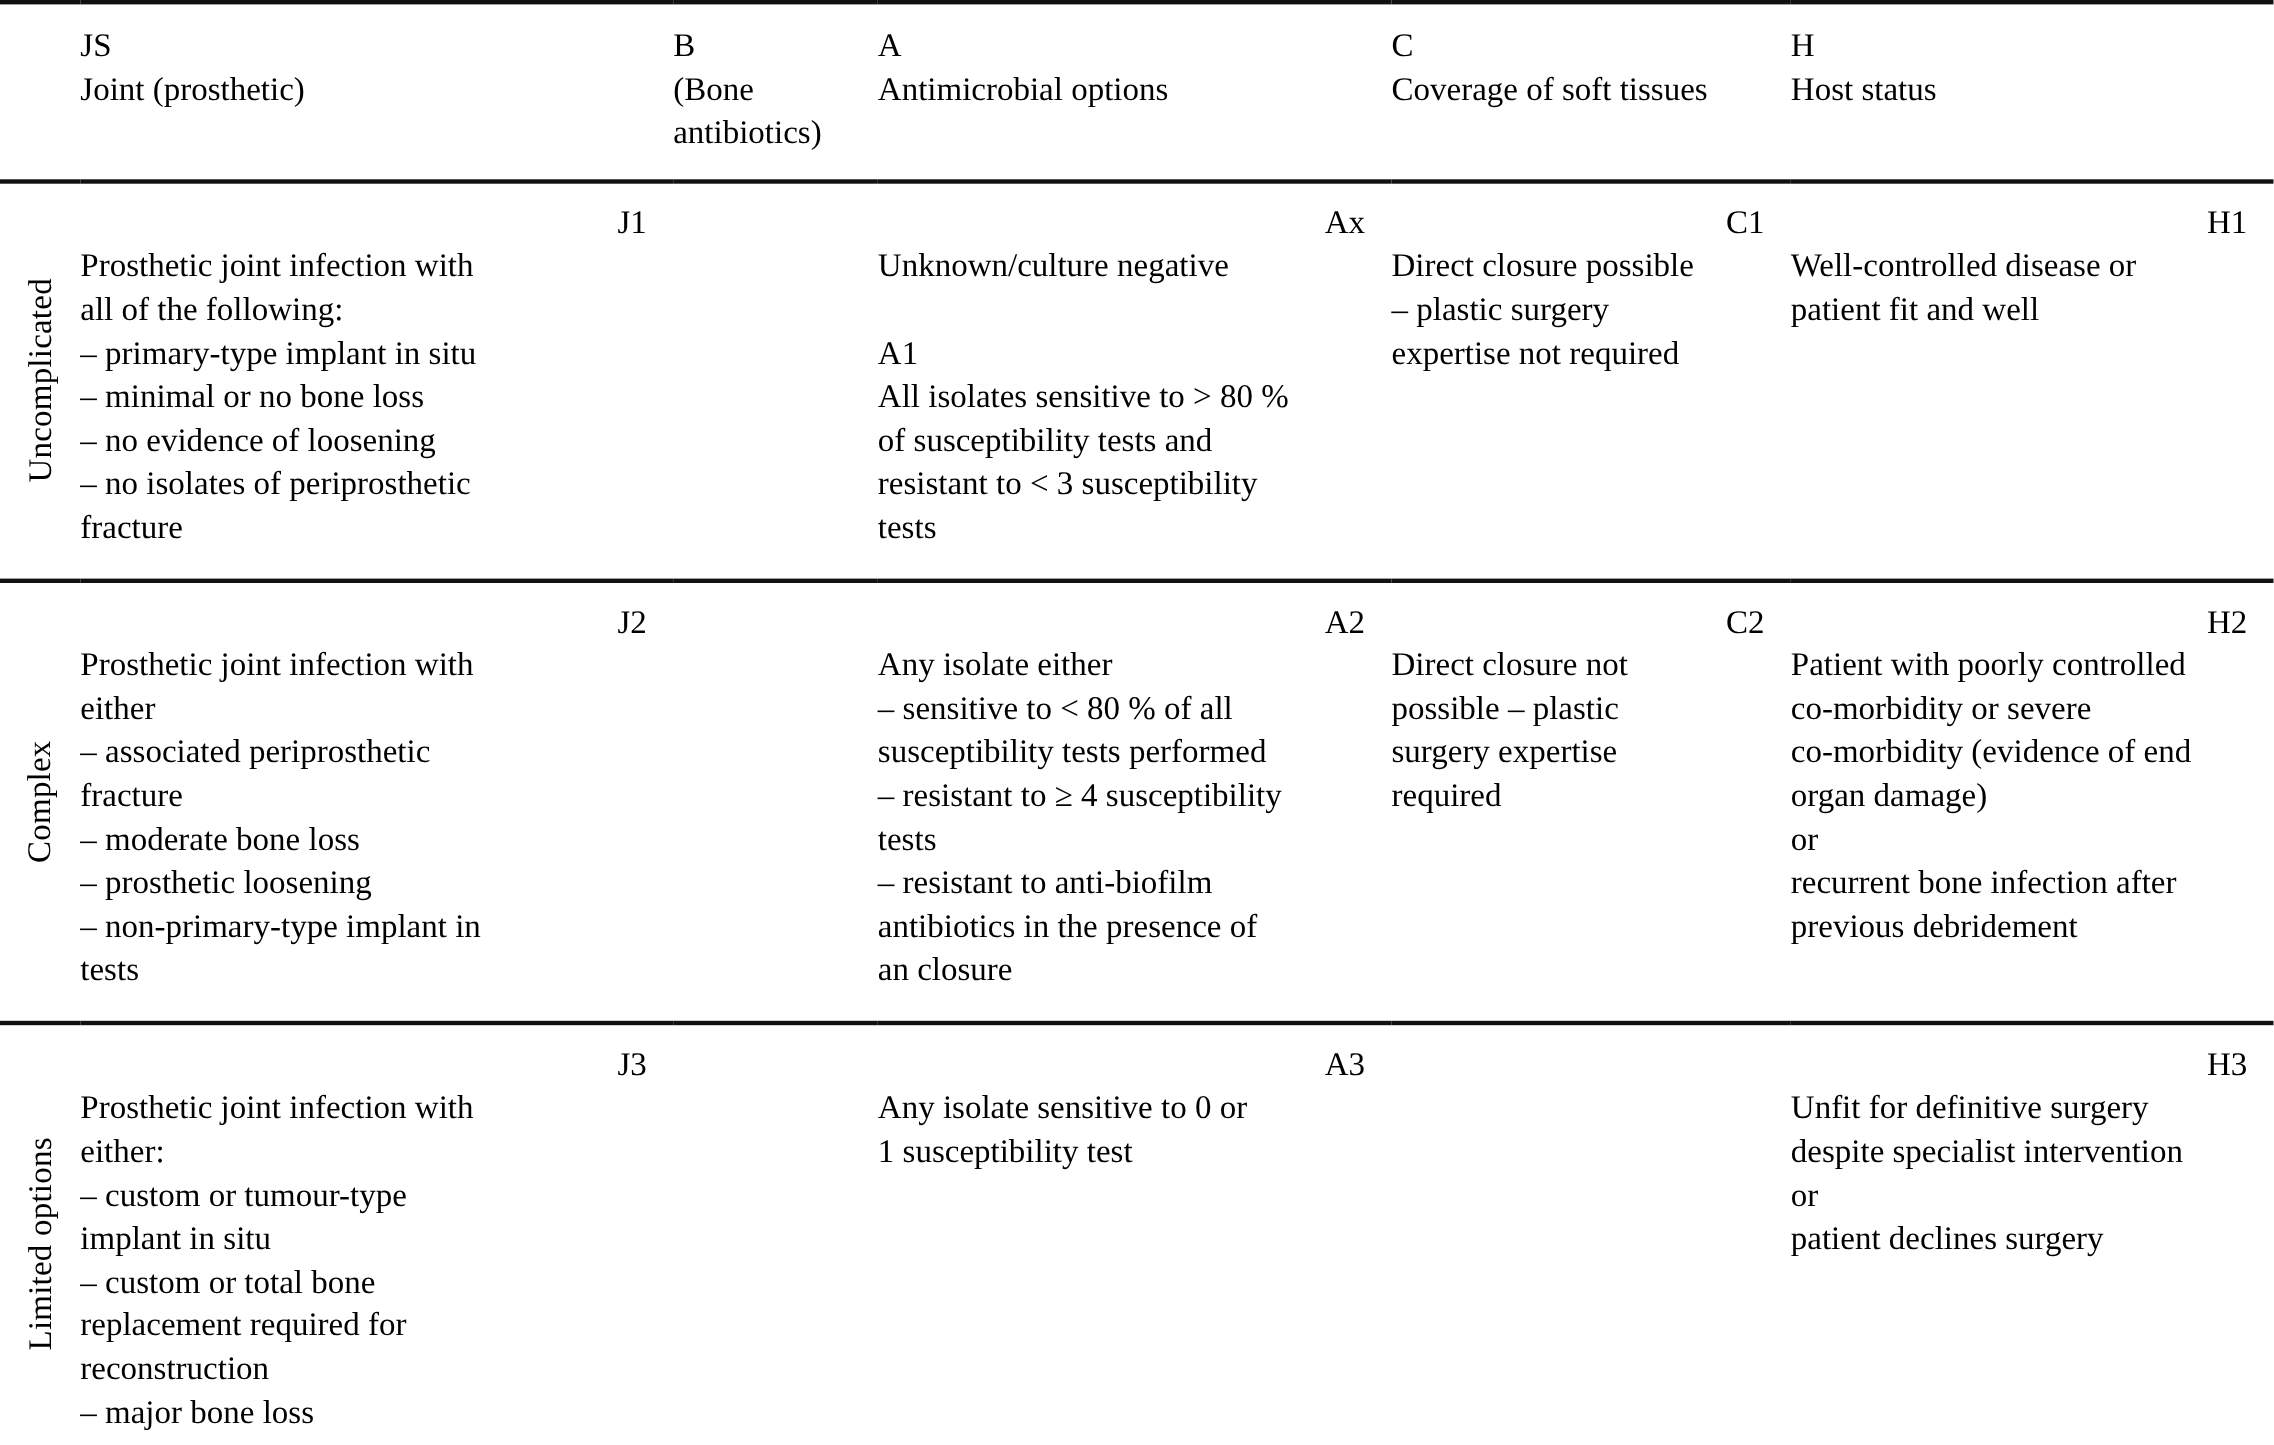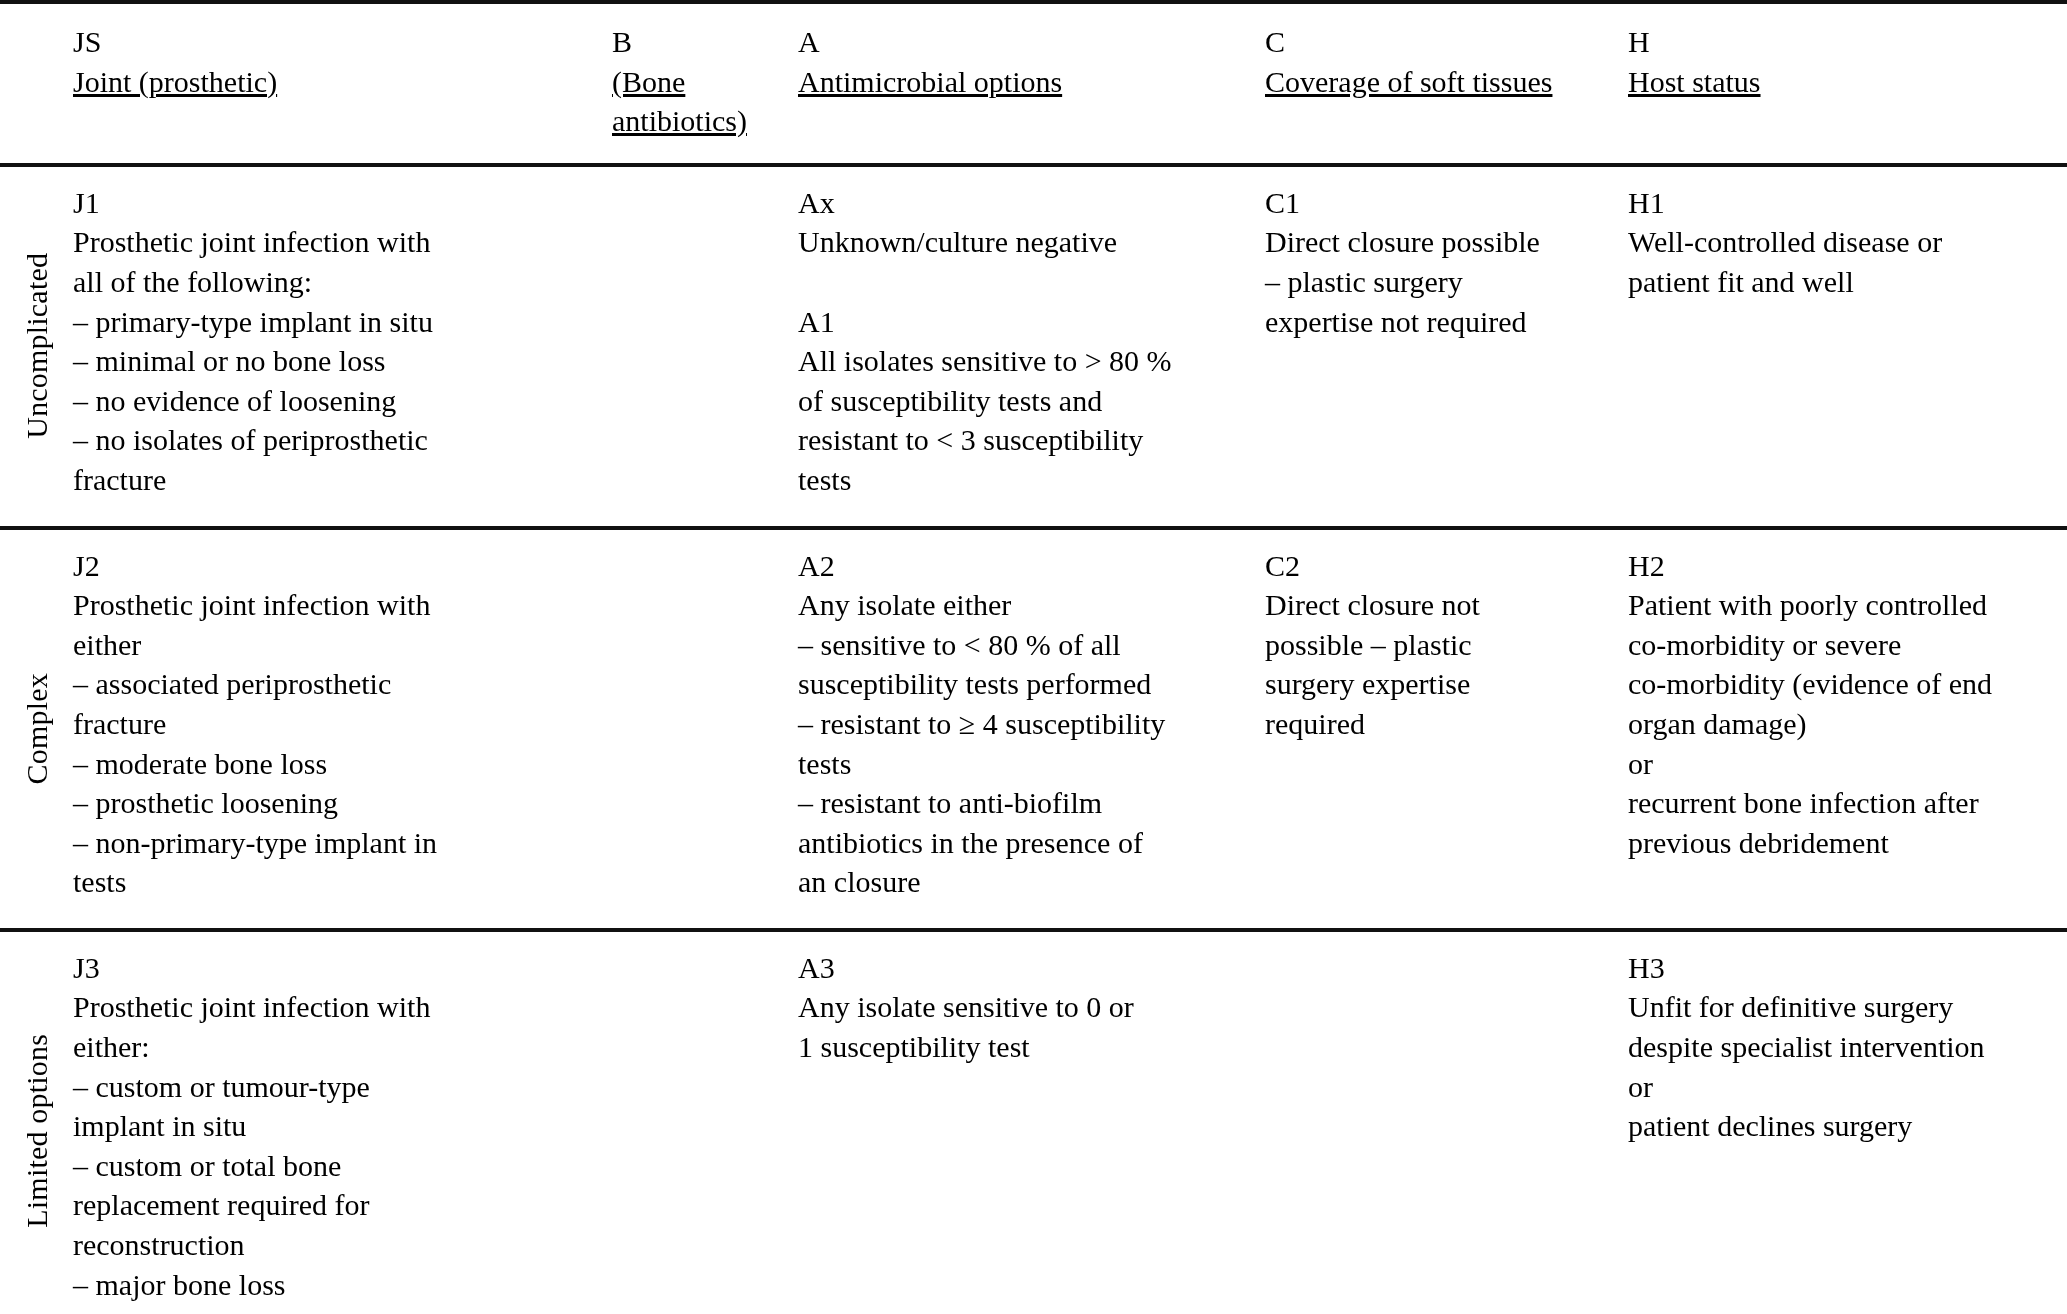--- a/index.html
+++ b/index.html
@@ -52,21 +52,20 @@
   col.c-h        { width: 439px; }
 
   .hdr-cell {
     padding: 18px 22px 22px 0;
   }
   .hdr-cell .code {
     display: block;
   }
   .hdr-cell .name {
     display: block;
-    text-decoration: underline;
   }
 
   .rowlabel-cell {
     width: 73px;
     padding: 0;
     position: relative;
   }
   .rowlabel-inner {
     position: absolute;
     top: 0; left: 0; right: 0; bottom: 0;
@@ -79,20 +78,21 @@
     white-space: nowrap;
     font-size: 30px;
     letter-spacing: 0.2px;
   }
 
   .body-cell {
     padding: 16px 24px 26px 0;
   }
   .body-cell .code {
     display: block;
+    text-align: right;
   }
   .body-cell .line {
     display: block;
   }
   .body-cell .blank {
     display: block;
     height: 1.32em;
   }
 
   

